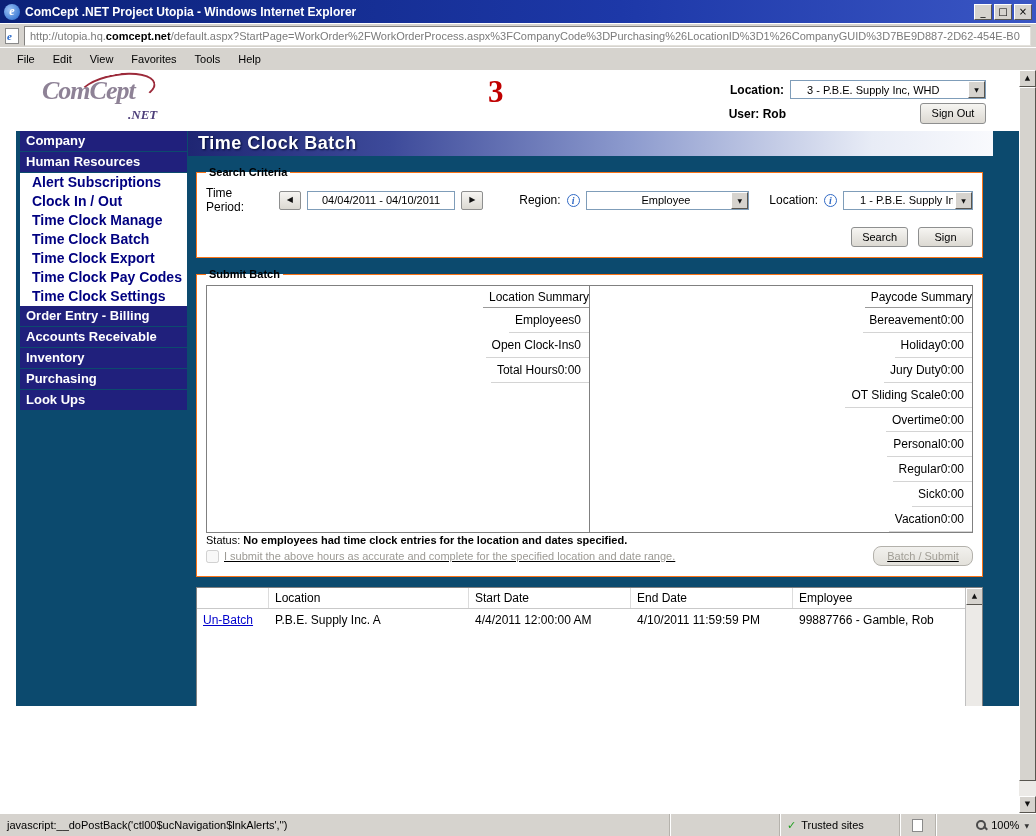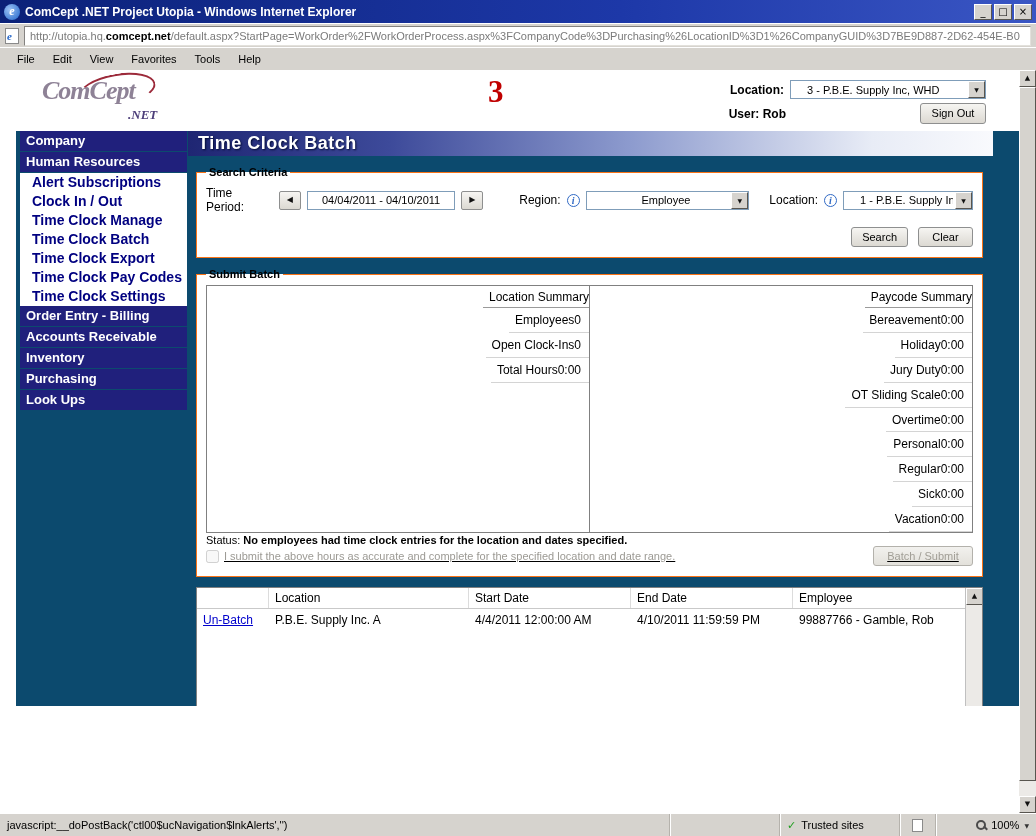--- a/index.html
+++ b/index.html
@@ -83,21 +83,21 @@
   .sum-col.left { border-right:1px solid #808080; }
   .sum-hdr { height:22px; line-height:22px; padding-left:6px; font-size:12px; color:#000; border-bottom:1px solid #9a9a9a; }
   .sum-row { height:25px; display:flex; align-items:center; padding:0 8px 0 6px; border-bottom:1px solid #d4d4d4; font-size:12px; }
   .sum-row .lbl { flex:1; }
   .sum-fill { flex:1; }
 
   .status-line { margin-top:1px; font-size:11px; color:#000; }
   .status-line b { font-weight:bold; }
   .certify-row { display:flex; align-items:center; gap:5px;text-decoration:underline; }
   .certify-text { color:#9c9a94; font-size:11px; }
-  .certify-row .btn { margin-left:auto; height:20px; min-width:100px; }
+  .certify-row .btn { margin-left:auto; height:20px; min-width:100px;border-radius:8px; }
 
   
   .grid { position:relative; margin:10px 10px 0 8px; height:200px; border:1px solid #808080; background:#fff; overflow:hidden; }
   .grid-inner { position:absolute; left:0; top:0; right:17px; bottom:0; }
   .g-hdr { display:flex; height:21px; border-bottom:1px solid #c9c9c9; }
   .g-cell { padding:3px 6px; font-size:12px; border-right:1px solid #dcdcdc; white-space:nowrap; overflow:hidden; }
   .g-cell:last-child { border-right:none; }
   .c0 { width:72px; } .c1 { width:200px; } .c2 { width:162px; } .c3 { width:162px; } .c4 { flex:1; }
   .grid-row { display:flex; height:22px; align-items:center; }
   .grid-row .g-cell { border-right:none; padding:2px 6px; }
@@ -208,21 +208,21 @@
               </div>
               <span class="gap14">Location:</span>
               <span class="info-icon">i</span>
               <div class="select" style="width:130px;">
                 <span class="sel-text">1 - P.B.E. Supply Inc.</span>
                 <span class="sel-arrow">▼</span>
               </div>
             </div>
             <div class="btn-row">
               <div class="btn">Search</div>
-              <div class="btn">Clear</div>
+              <div class="btn">Sign</div>
             </div>
           </fieldset>
 
           <fieldset class="fs">
             <legend>Submit Batch</legend>
 
             <div class="sum-table">
               <div class="sum-col left">
                 <div class="sum-hdr">Location Summary</div>
                 <div class="sum-row">

